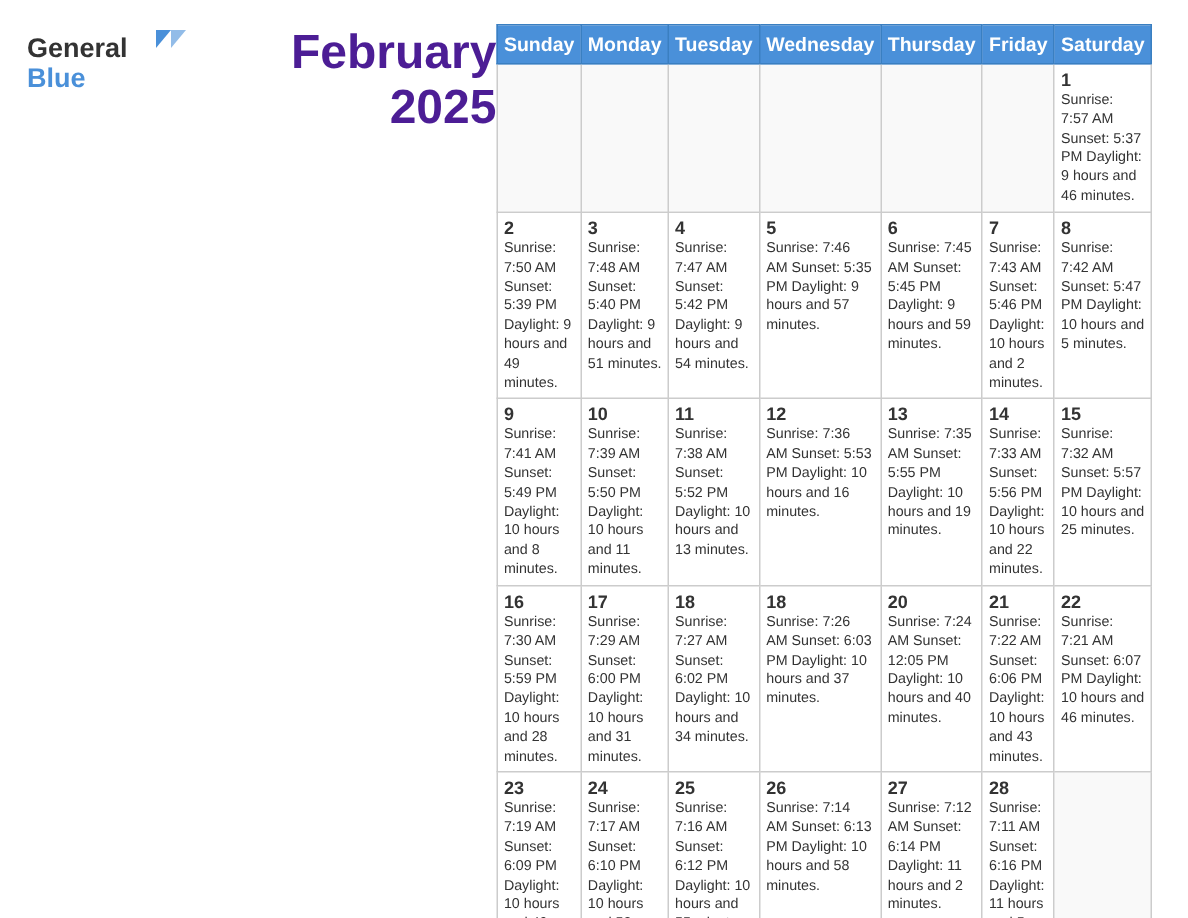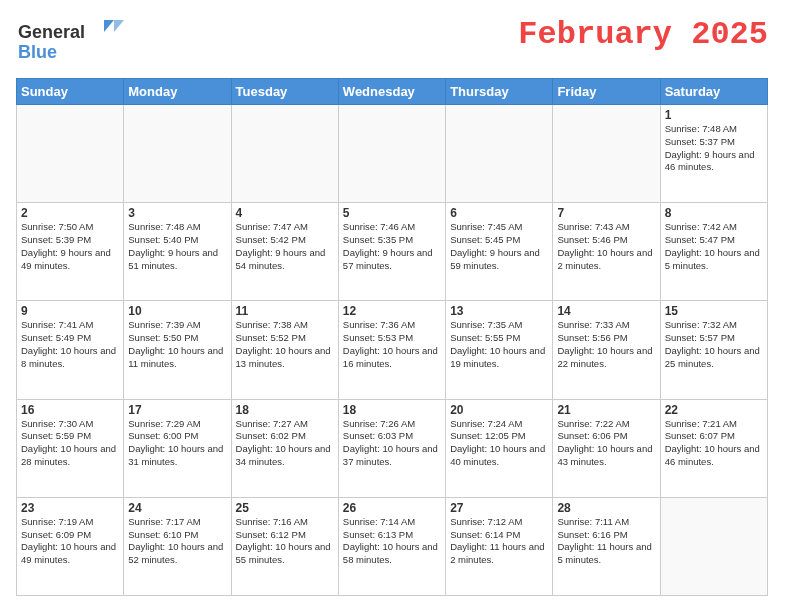--- a/index.html
+++ b/index.html
@@ -8,40 +8,39 @@
       background: #fff;
       width: 792px;
       height: 612px;
       overflow: hidden;
     }
     .page {
       width: 784px;
       height: 612px;
       padding: 16px;
       display: flex;
-      flex-direction: column;
+      flex-direction: row;
     }
     .header {
       display: flex;
       justify-content: space-between;
       align-items: flex-start;
       margin-bottom: 10px;
     }
     .logo {
       display: flex;
       align-items: center;
     }
     .title-block {
       text-align: right;
     }
     .calendar-title {
       font-size: 32px;
       font-weight: bold;
-      color: #ef4444;
-      font-family: Liberation Mono, monospace;
+      color: #4c1d95;
     }
     .calendar-subtitle {
       font-size: 16px;
       color: #555;
     }
     .calendar-table {
       width: 100%;
       border-collapse: collapse;
       flex: 1;
     }
@@ -117,21 +116,21 @@
     <tbody id="calendar-body">
     <tr class="week-row">
           <td class="empty"></td>
           <td class="empty"></td>
           <td class="empty"></td>
           <td class="empty"></td>
           <td class="empty"></td>
           <td class="empty"></td>
           <td>
             <span class="day-number">1</span>
-            <div class="day-info">Sunrise: 7:48 AM
+            <div class="day-info">Sunrise: 7:57 AM
 Sunset: 5:37 PM
 Daylight: 9 hours and 46 minutes.</div>
           </td>
         </tr>
         <tr class="week-row">
           <td>
             <span class="day-number">2</span>
             <div class="day-info">Sunrise: 7:50 AM
 Sunset: 5:39 PM
 Daylight: 9 hours and 49 minutes.</div>

